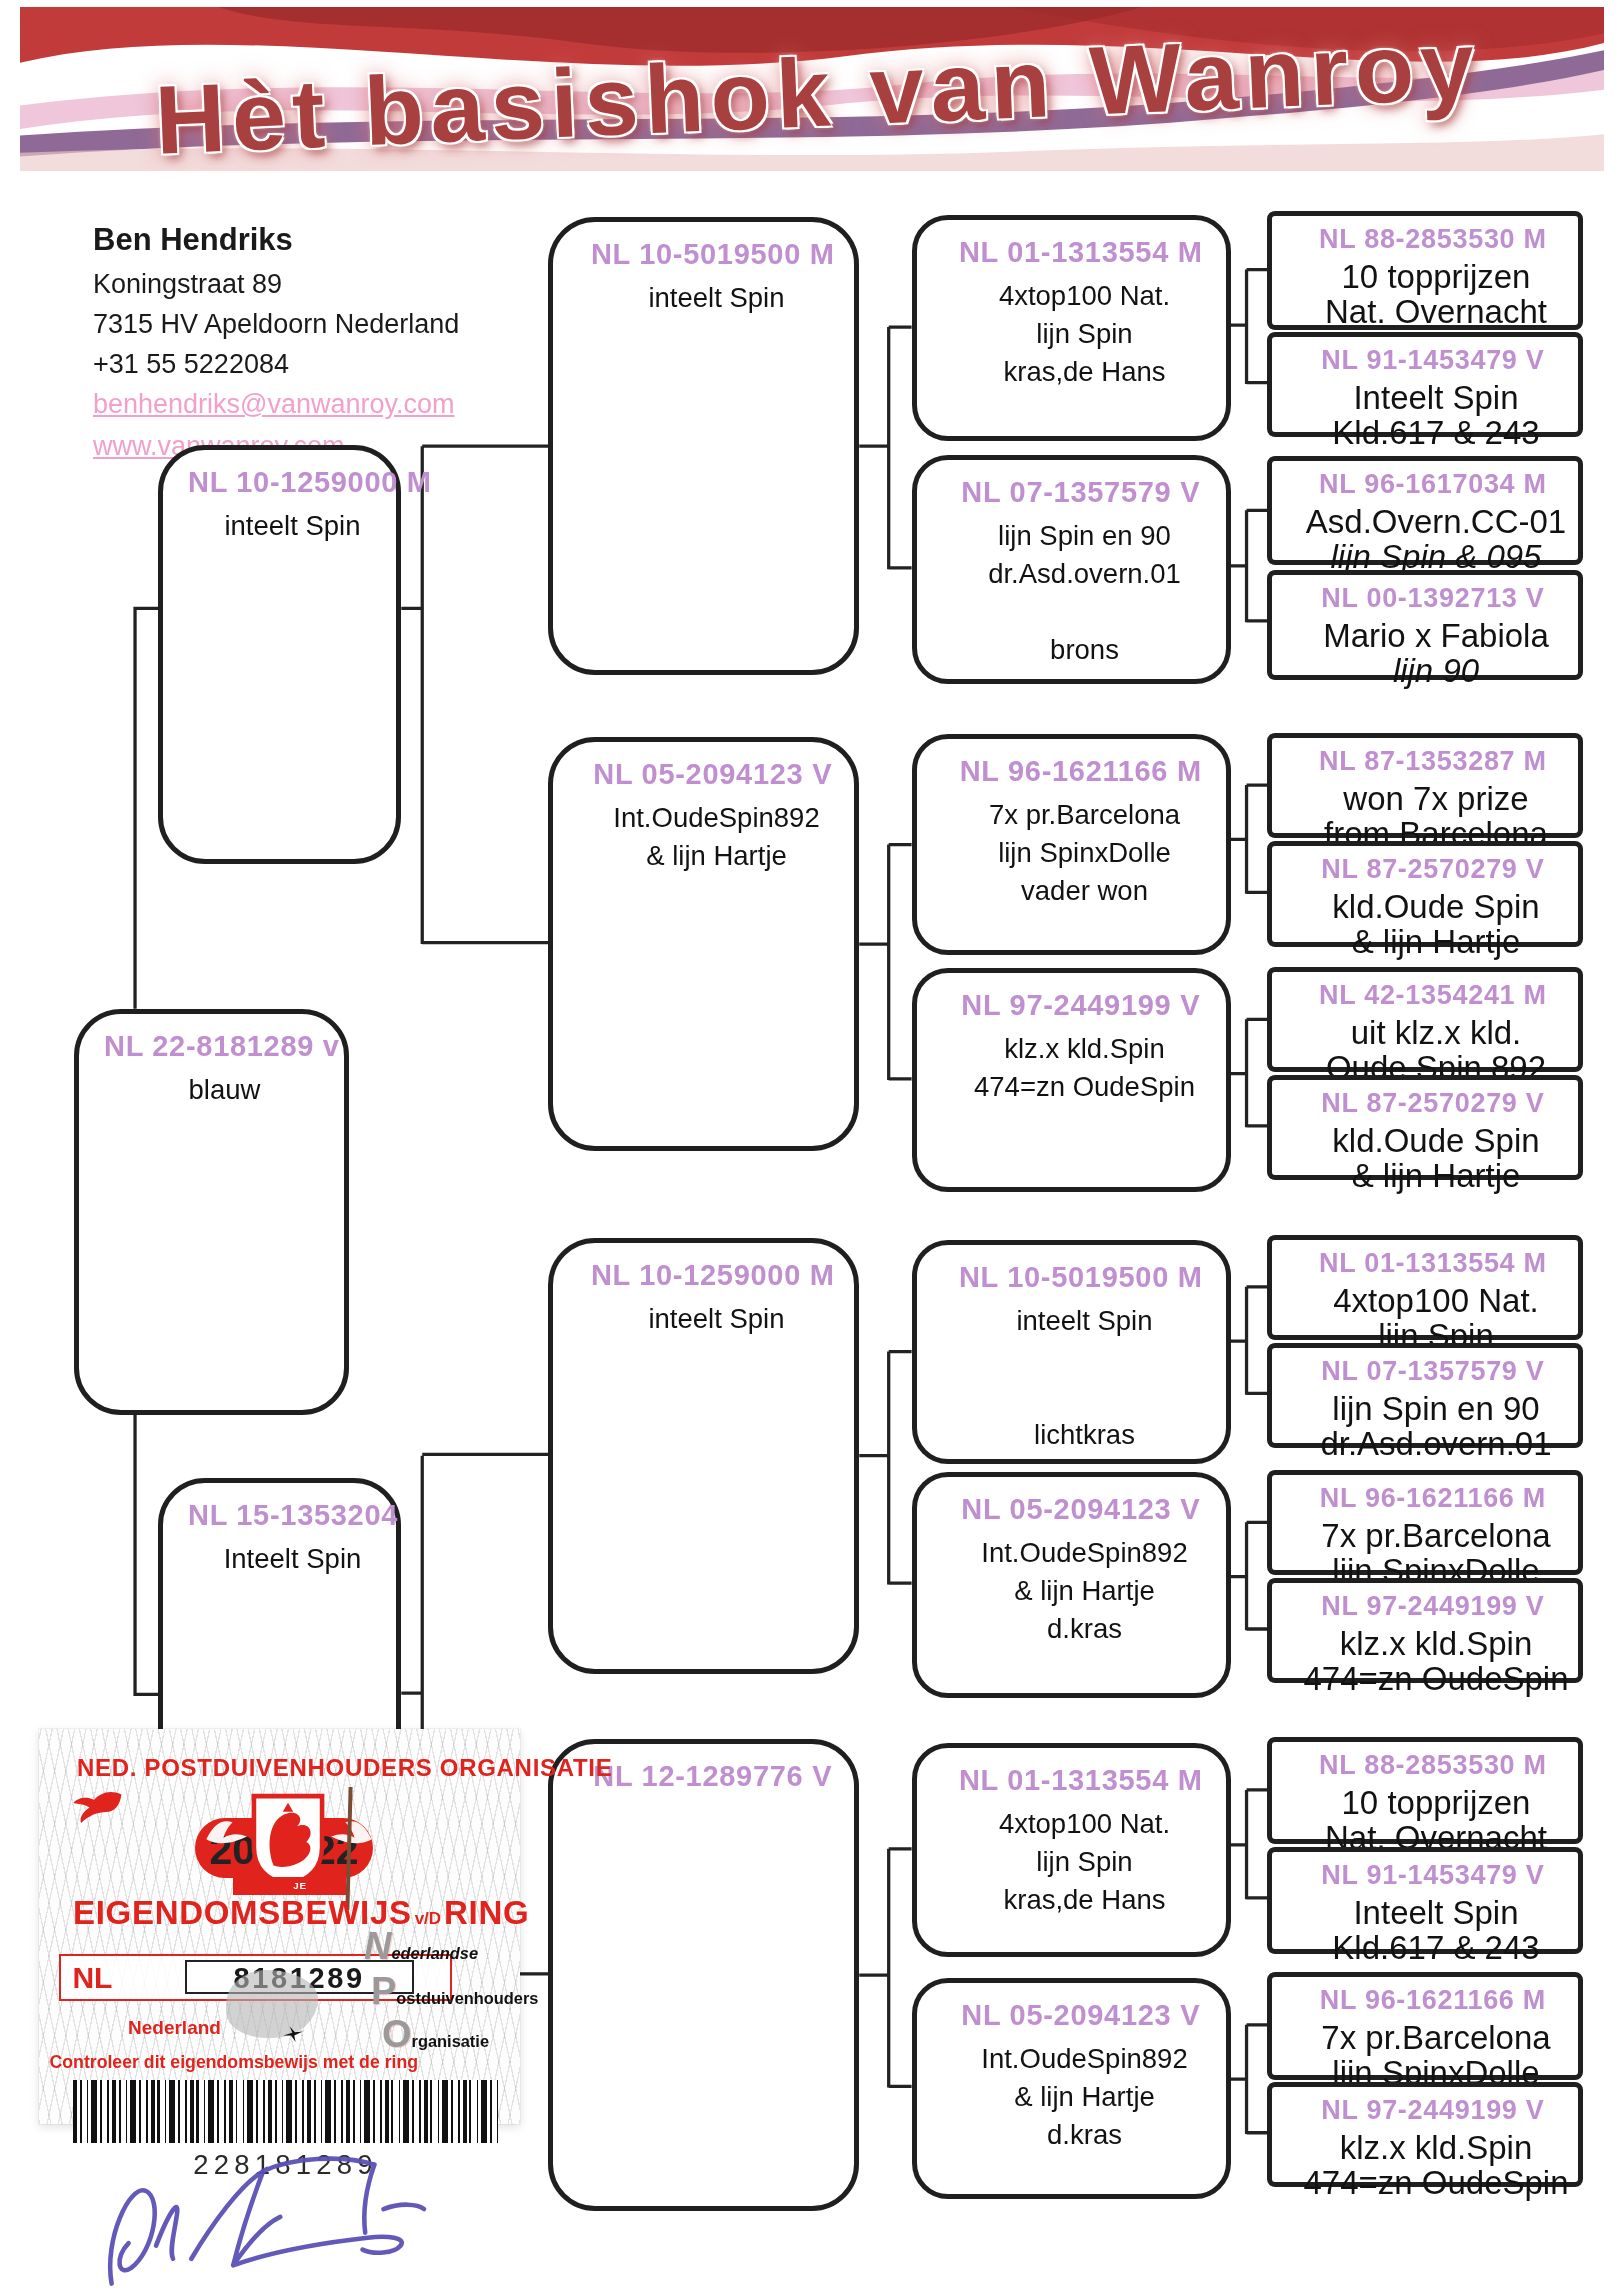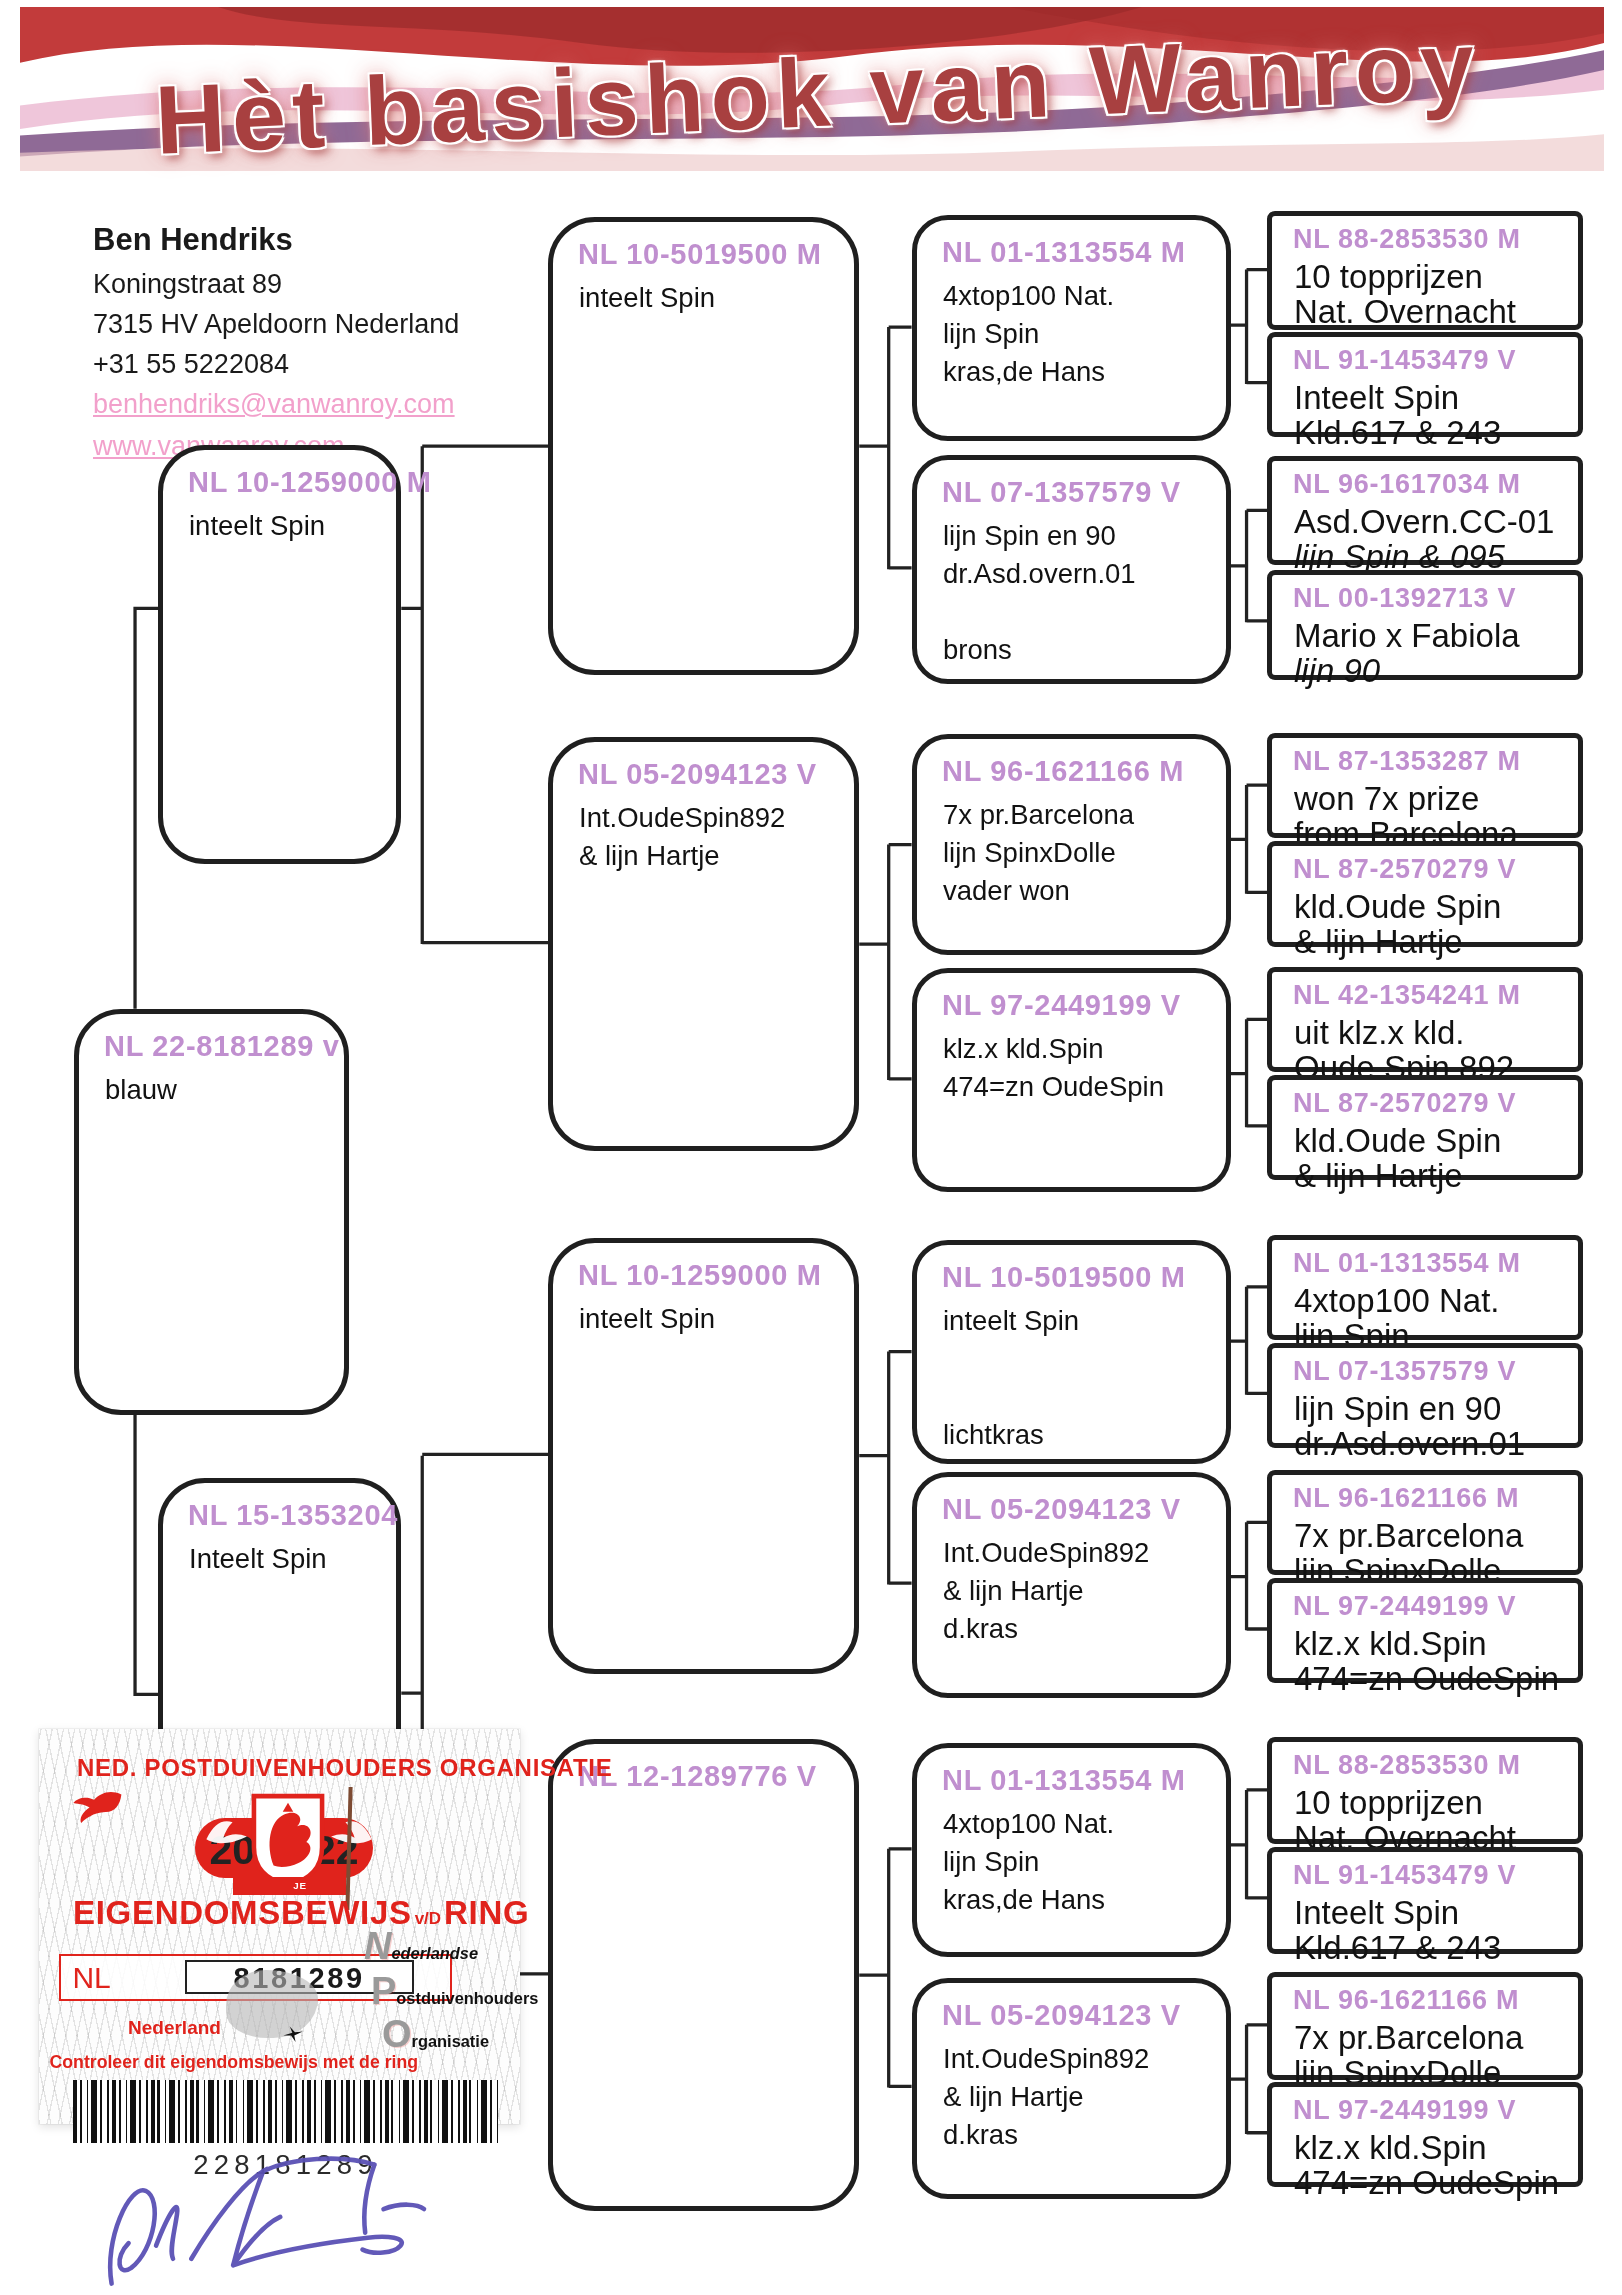--- a/index.html
+++ b/index.html
@@ -13,21 +13,21 @@
     color:#a84040;
     text-shadow:0 0 2.6px #fff,0 0 5.2px #fff,-2px -2px 0 #ffffff,2px -2px 0 #ffffff,
                 -2px 2px 0 #ffffff,2px 2px 0 #ffffff,3.9px 5.2px 9.2px rgba(150,40,40,.65),
                 0 0 22px rgba(225,120,120,.9);}
   
   .owner{position:absolute;left:93px;top:222px;width:497px;}
   .owner .nm{font-size:31px;font-weight:bold;color:#1a1a1a;margin-bottom:10.5px;}
   .owner .ln{font-size:27px;color:#1a1a1a;margin-bottom:9.2px;}
   .owner .lk{font-size:27px;color:#f2a0cb;text-decoration:underline;margin-bottom:10.5px;cursor:pointer;}
   
-  .pbox{position:absolute;background:#fff;border:5.9px solid #1f1f1f;box-sizing:border-box;}
+  .pbox{position:absolute;background:#fff;border:5.9px solid #1f1f1f;box-sizing:border-box;text-align:center;}
   .r70{border-radius:47px;}
   .r55{border-radius:36px;}
   .r42{border-radius:8px;}
   .pbox .ring{color:#c08fcf;font-weight:bold;font-size:29px;letter-spacing:0.7px;
               padding:15.7px 6.5px 7.9px 25px;white-space:nowrap;}
   .pbox .bl{font-size:27.5px;color:#121212;padding-left:26px;min-height:38px;line-height:38px;white-space:nowrap;}
   .pbox.sm .ring{font-size:27px;padding:7.9px 5.2px 3.9px 21px;}
   .pbox.sm .bl{font-size:33px;padding-left:22px;min-height:35px;line-height:35px;}
   .it{font-style:italic;}
   .wires{position:absolute;left:0;top:0;width:1623px;height:2295px;pointer-events:none;}
@@ -44,21 +44,21 @@
   .cert .yr{position:absolute;top:9.2px;font-size:41px;font-weight:bold;color:#222;}
   .cert .yl{left:14.4px;} .cert .yrt{right:14.4px;}
   .cert .shield{position:absolute;left:211px;top:63px;width:76px;height:96px;}
   .cert .ribbon{position:absolute;left:194px;top:148px;width:113px;height:17.7px;background:#e0231c;
     color:#fff;font-size:9.8px;font-weight:bold;text-align:center;line-height:17.7px;letter-spacing:0.7px;padding-left:21px;}
   .cert .pin{position:absolute;left:308px;top:58px;width:3.9px;height:123px;background:#7d4b33;transform:rotate(1.5deg);}
   .cert .doctitle{position:absolute;left:34px;top:165px;width:432px;white-space:nowrap;color:#e0231c;font-weight:bold;}
   .cert .doctitle .big{font-size:33px;letter-spacing:0.7px;}
   .cert .doctitle .mid{font-size:17px;}
   .cert .nlstrip{position:absolute;left:19.6px;top:225px;width:393px;height:47px;border:2.6px solid #e0231c;background:rgba(255,255,255,.85);}
-  .cert .nlstrip .nl{position:absolute;left:11.8px;top:5.2px;font-size:30px;font-weight:normal;color:#e0231c;}
+  .cert .nlstrip .nl{position:absolute;left:11.8px;top:5.2px;font-size:30px;font-weight:bold;color:#e0231c;}
   .cert .numbox{position:absolute;left:124px;top:3.9px;width:229px;height:34px;background:#fff;border:2px solid #222;
     text-align:center;font-size:29px;font-weight:bold;color:#1a1a1a;letter-spacing:2.6px;line-height:33px;}
   .cert .npo-item{position:absolute;white-space:nowrap;}
   .cert .npo-item .bigletter{font-size:38px;font-weight:bold;color:#9a9a9a;text-shadow:1.3px 1.3px 0 #e0231c33;}
   .cert .npo-item .word{font-size:16.4px;font-weight:bold;color:#111;}
   .cert .mapblob{position:absolute;left:187px;top:241px;width:92px;height:68px;background:#b5b5b5;opacity:.6;
     border-radius:46% 60% 52% 48%/55% 45% 62% 40%;}
   .cert .nederland{position:absolute;left:89px;top:288px;font-size:19px;font-weight:bold;color:#e0231c;}
   .cert .bird{position:absolute;left:243px;top:296px;}
   .cert .checknote{position:absolute;left:10.5px;top:323px;font-size:17.7px;font-weight:bold;color:#e0231c;white-space:nowrap;}

